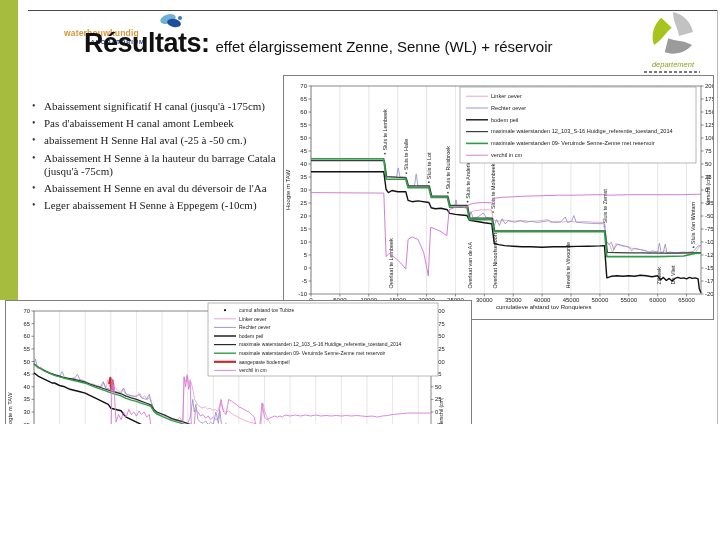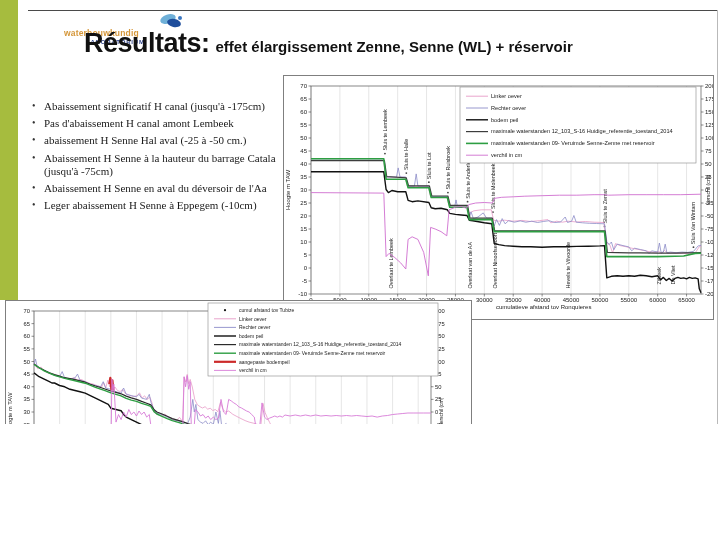--- a/index.html
+++ b/index.html
@@ -7,21 +7,21 @@
          font-family:"Liberation Sans",sans-serif;color:#111;}
   .accent-bar{position:absolute;left:0;top:0;width:18px;height:300px;background:#a6bc3e;}
   .frame-top{position:absolute;left:28px;top:10px;width:690px;height:1px;background:#4a4a4a;}
   .frame-right{position:absolute;left:717px;top:10px;width:1px;height:435px;background:#b9b9b9;}
   .logo-left{position:absolute;left:64px;top:12px;width:120px;height:40px;}
   .logo-left .l1{position:absolute;left:0;top:16px;font-size:8.5px;font-weight:bold;color:#d5973a;letter-spacing:.02em;}
   .logo-left .l2{position:absolute;left:22px;top:27px;font-size:6px;font-weight:bold;color:#2b3f87;letter-spacing:.14em;}
   .logo-left svg{position:absolute;left:94px;top:0;}
   .title-row{position:absolute;left:84px;top:28px;width:560px;}
   .title-main{font-size:27px;font-weight:bold;letter-spacing:-.5px;}
-  .title-sub{font-size:15px;font-weight:bold;margin-left:6px;}
+  .title-sub{font-size:15px;font-weight:normal;margin-left:6px;}
   .logo-right{position:absolute;left:642px;top:8px;width:62px;height:68px;}
   .logo-right .cap{position:absolute;left:0;top:52px;width:62px;text-align:center;
                    font-size:7.5px;font-style:italic;color:#8aa51f;}
   .logo-right .cut{position:absolute;left:2px;top:63px;width:56px;height:2px;
     background:repeating-linear-gradient(90deg,#777 0 3px,transparent 3px 5px);}
   .bullets{position:absolute;left:26px;top:96px;width:276px;margin:4px;padding:0;list-style:none;font-family:Liberation Serif, serif;}
   .bullets li{position:relative;padding-left:14px;margin-bottom:4px;
               font-size:11px;line-height:1.2;color:#1a1a1a;}
   .bullets li:before{content:"\2022";position:absolute;left:2px;top:0;font-size:10px;color:#333;}
   .chart{position:absolute;background:#fff;border:1px solid #7f7f7f;}
@@ -44,20 +44,31 @@
       <circle cx="22" cy="6" r="2" fill="#3a77c2"></circle>
     </svg>
     <span class="l1">waterbouwkundig</span>
     <span class="l2">LABORATORIUM</span>
   </div>
 
   <div class="title-row">
     <span class="title-main">Résultats:</span><span class="title-sub">effet élargissement Zenne, Senne (WL) + réservoir</span>
   </div>
 
+  <div class="logo-right">
+    <svg width="62" height="52" viewBox="0 0 62 52">
+      <g transform="translate(31,26)">
+        <path d="M0,-22 C10,-20 18,-12 20,-2 L6,2 C5,-6 0,-12 0,-22 Z" fill="#c2c2c2"></path>
+        <path d="M0,-22 C10,-20 18,-12 20,-2 L6,2 C5,-6 0,-12 0,-22 Z" fill="#9b9b9b" transform="rotate(120)"></path>
+        <path d="M0,-22 C10,-20 18,-12 20,-2 L6,2 C5,-6 0,-12 0,-22 Z" fill="#a7c41e" transform="rotate(240)"></path>
+      </g>
+    </svg>
+    <span class="cap">departement</span>
+    <div class="cut"></div>
+  </div>
 
   <ul class="bullets" id="bullets">
       <li>Abaissement  significatif H canal (jusqu'à -175cm)</li>
       <li>Pas d'abaissement H canal amont Lembeek</li>
       <li>abaissement H Senne Hal aval (-25 à -50 cm.)</li>
       <li>Abaissement H Senne à la hauteur du barrage Catala (jusqu'à -75cm)</li>
       <li>Abaissement H Senne en aval du déversoir de l'Aa</li>
       <li>Leger abaissement H Senne à Eppegem (-10cm)</li>
     </ul>
 

